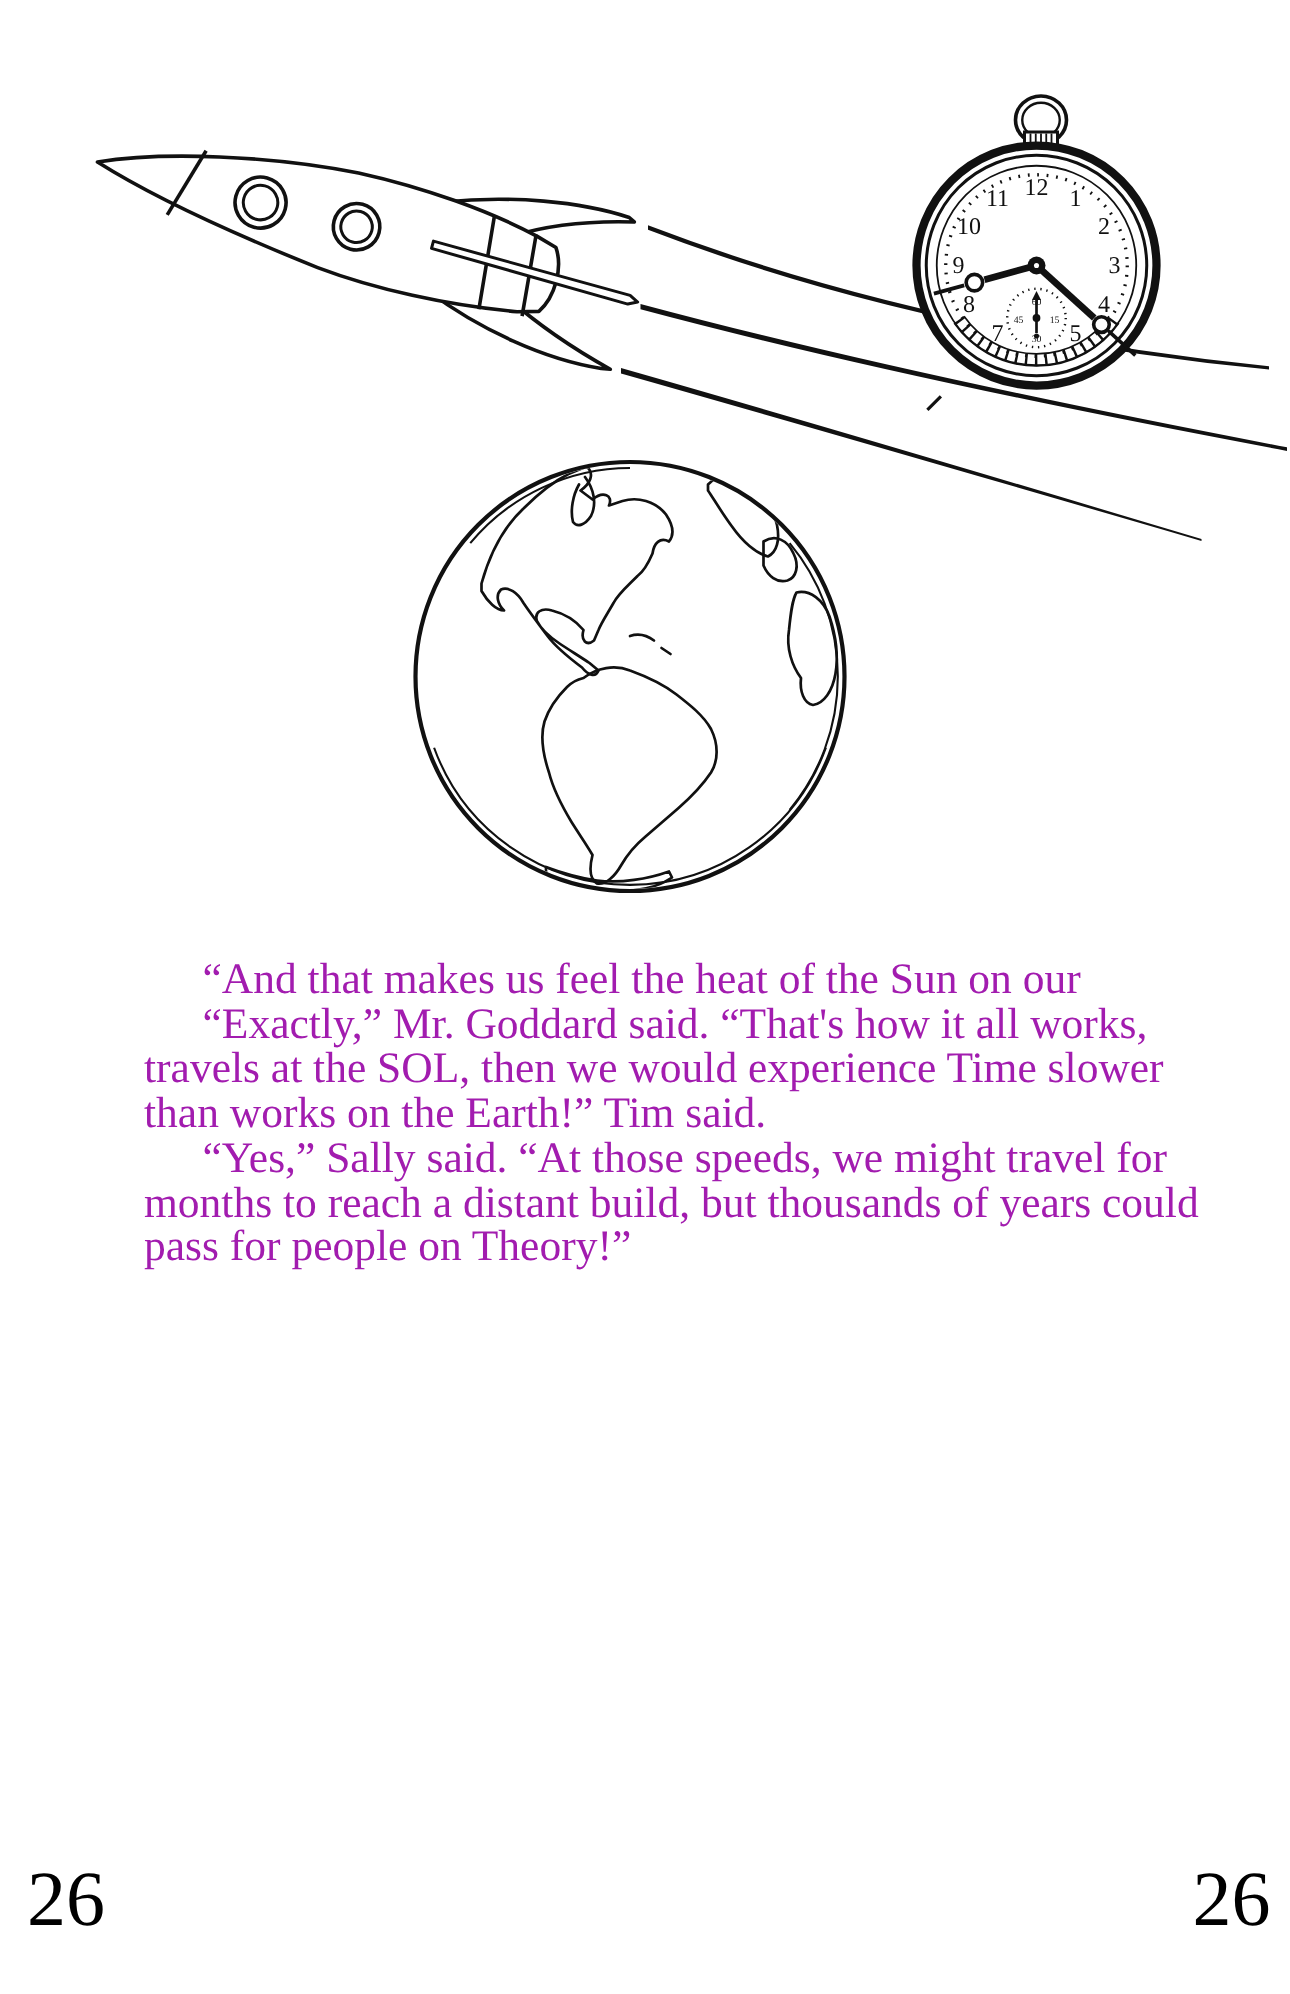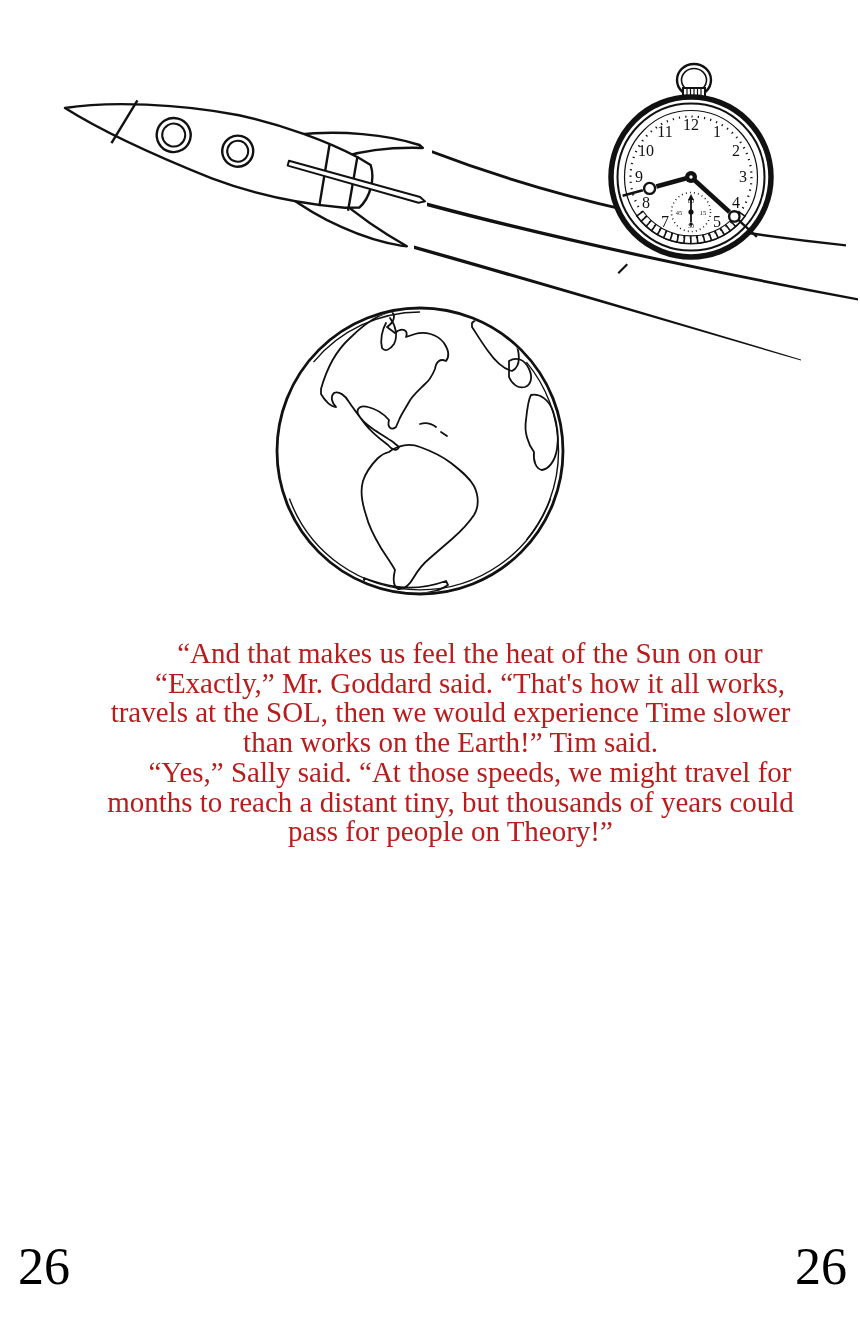--- a/index.html
+++ b/index.html
@@ -6,22 +6,22 @@
   body{
     width:860px;height:1329px;
     background:#ffffff;
     position:relative;
     font-family:"Liberation Serif", serif;
     color:#000;
     overflow:hidden;
   }
   #art{position:absolute;left:0;top:0;}
   #body-text{
-    position:absolute;left:78px;top:639px;width:745px;
-    font-size:29px;line-height:29.7px;color:#b91c1c;text-align:center;
+    position:absolute;left:96px;top:639px;width:745px;
+    font-size:29px;line-height:29.7px;color:#a21caf;
   }
   #body-text .line{white-space:nowrap;}
   #body-text .line.indent{padding-left:39px;}
   .page-number{
     position:absolute;top:1243px;
     font-size:52px;line-height:47px;color:#000;
   }
   #page-number-left{left:18px;}
   #page-number-right{left:795px;}
   .dial-num{font-family:"Liberation Serif",serif;font-size:16px;fill:#111;}
@@ -153,18 +153,18 @@
     </g>
   </g>
 </svg>
 
 <div id="body-text">
     <div class="line indent">“And that makes us feel the heat of the Sun on our</div>
     <div class="line indent">“Exactly,” Mr. Goddard said. “That's how it all works,</div>
     <div class="line">travels at the SOL, then we would experience Time slower</div>
     <div class="line">than works on the Earth!” Tim said.</div>
     <div class="line indent">“Yes,” Sally said. “At those speeds, we might travel for</div>
-    <div class="line">months to reach a distant tiny, but thousands of years could</div>
+    <div class="line">months to reach a distant build, but thousands of years could</div>
     <div class="line">pass for people on Theory!”</div>
   </div>
 
 <div class="page-number" id="page-number-left">26</div>
 <div class="page-number" id="page-number-right">26</div>
 
 </body></html>

